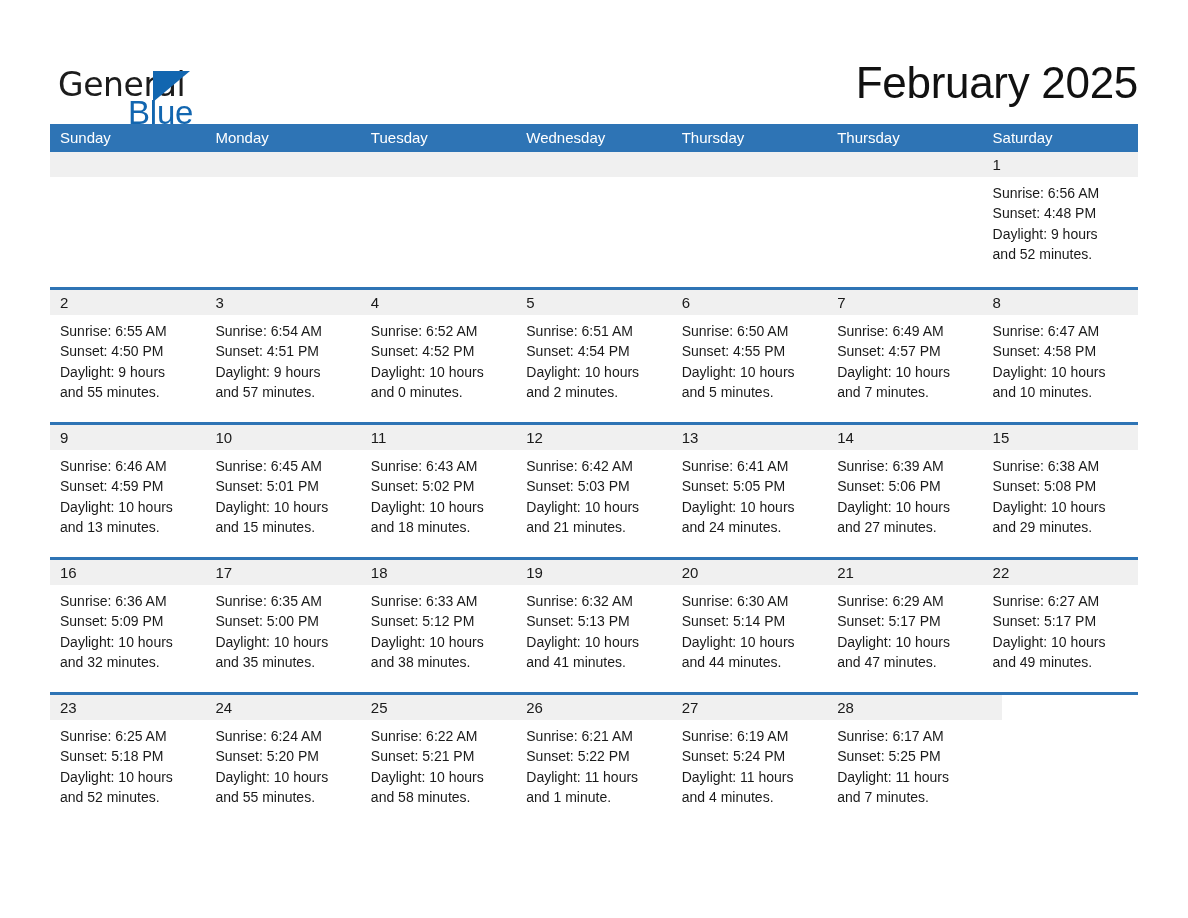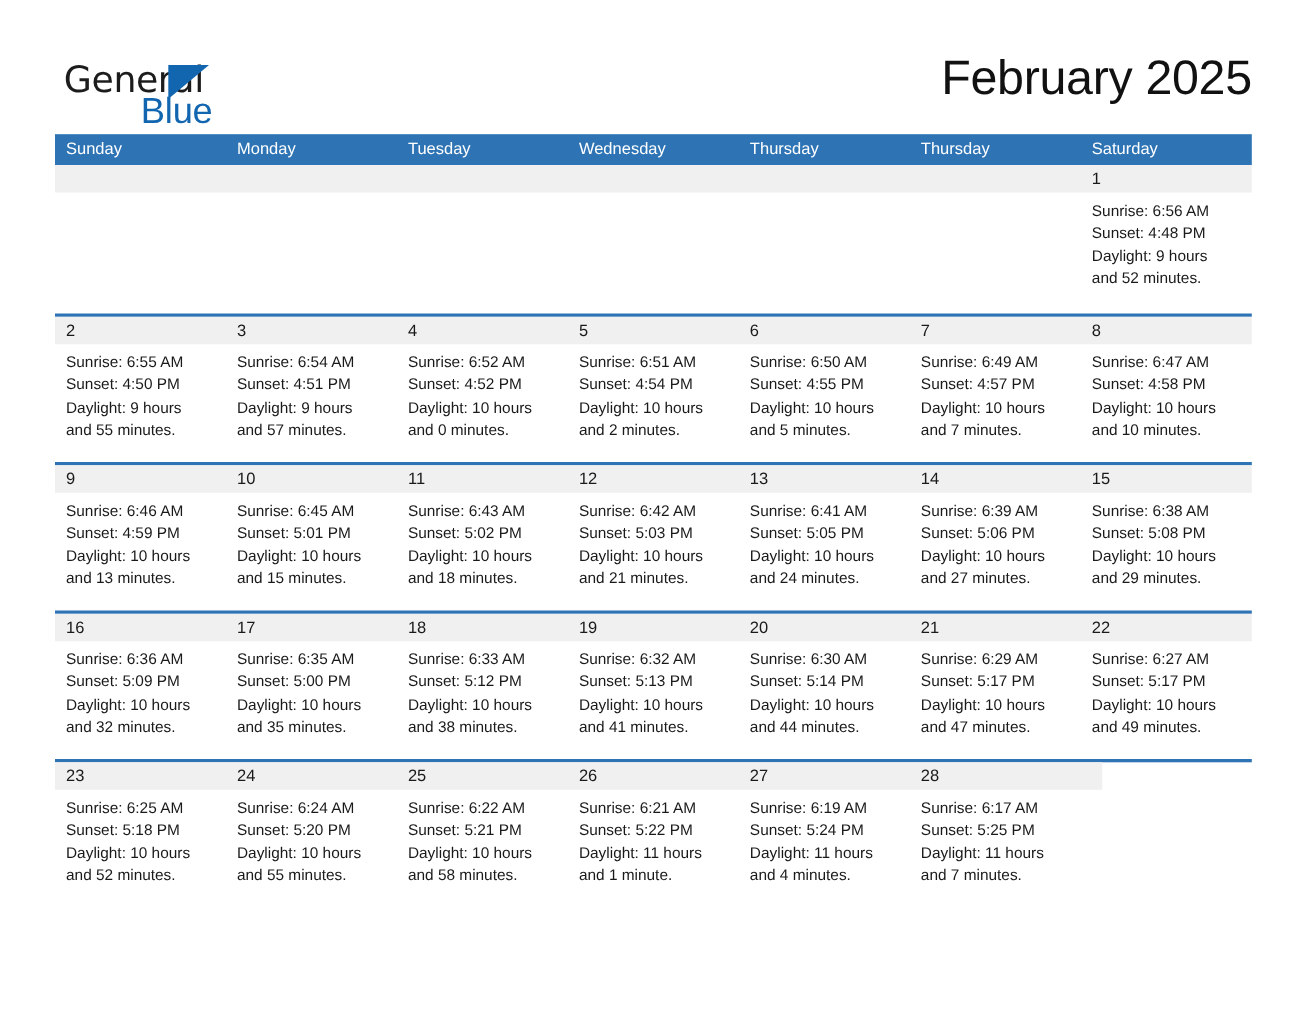--- a/index.html
+++ b/index.html
@@ -9,21 +9,21 @@
     height: 918px;
     background: #ffffff;
     font-family: "Liberation Sans", sans-serif;
   }
 
   .page {
     position: relative;
     width: 1188px;
     height: 918px;
     background: #ffffff;
-    padding: 0 50px;
+    padding: 12px 50px;
   }
 
   
   .header {
     display: flex;
     align-items: flex-start;
     justify-content: space-between;
     padding-top: 44px;
     height: 110px;
   }
@@ -77,21 +77,21 @@
     font-size: 24px;
     font-weight: normal;
     color: #1a1a1a;
     margin-top: 8px;
     letter-spacing: -0.1px;
   }
 
   
   .calendar {
     width: 1088px;
-    margin-top: 12px;
+    margin-top: 2px;
   }
 
   .weekdays {
     display: grid;
     grid-template-columns: repeat(7, 1fr);
     background: #2e74b5;
     height: 28px;
   }
   .weekday {
     color: #ffffff;

